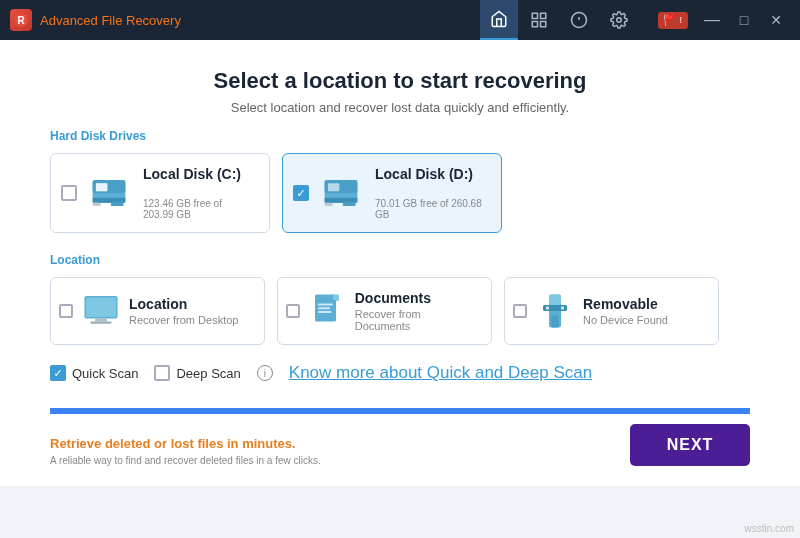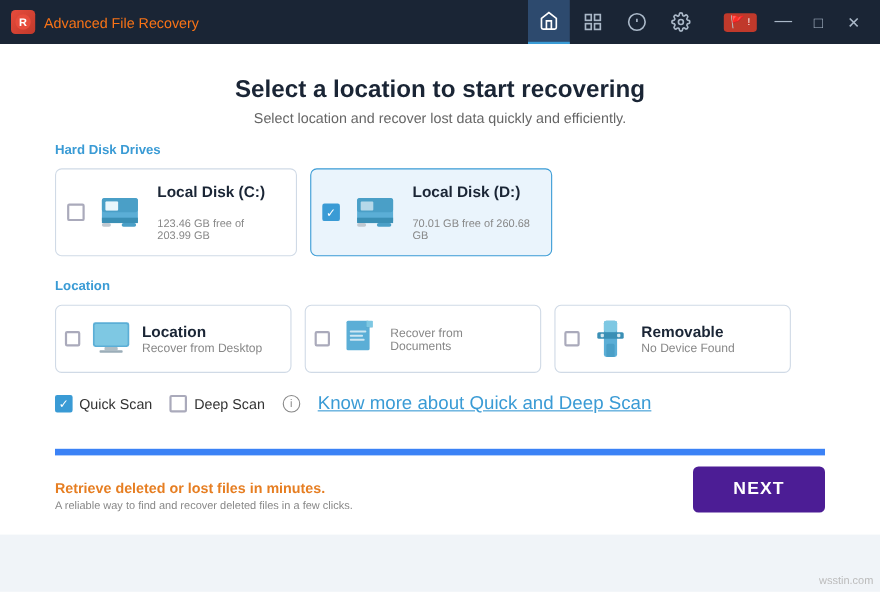--- a/index.html
+++ b/index.html
@@ -277,20 +277,21 @@
           <svg width="34" height="36" viewBox="0 0 40 48" fill="none">
             <rect x="4" y="2" width="28" height="36" rx="2" fill="#5baed6"></rect>
             <path d="M28 2 L36 10 L28 10 Z" fill="#3a8fb5"></path>
             <rect x="28" y="2" width="8" height="8" rx="1" fill="#7ec8e3"></rect>
             <rect x="8" y="14" width="20" height="2.5" rx="1" fill="white" opacity="0.7"></rect>
             <rect x="8" y="19" width="16" height="2.5" rx="1" fill="white" opacity="0.7"></rect>
             <rect x="8" y="24" width="18" height="2.5" rx="1" fill="white" opacity="0.7"></rect>
           </svg>
         </div>
         <div class="location-info">
+          <div class="loc-name">Documents</div>
           <div class="loc-sub">Recover from Documents</div>
         </div>
       </div>
 
       <div class="location-card">
         <div class="location-card-checkbox"></div>
         <div class="location-icon">
           <svg width="30" height="36" viewBox="0 0 36 48" fill="none">
             <rect x="10" y="2" width="16" height="44" rx="3" fill="#5baed6"></rect>
             <rect x="10" y="2" width="16" height="14" rx="3" fill="#7ec8e3"></rect>

